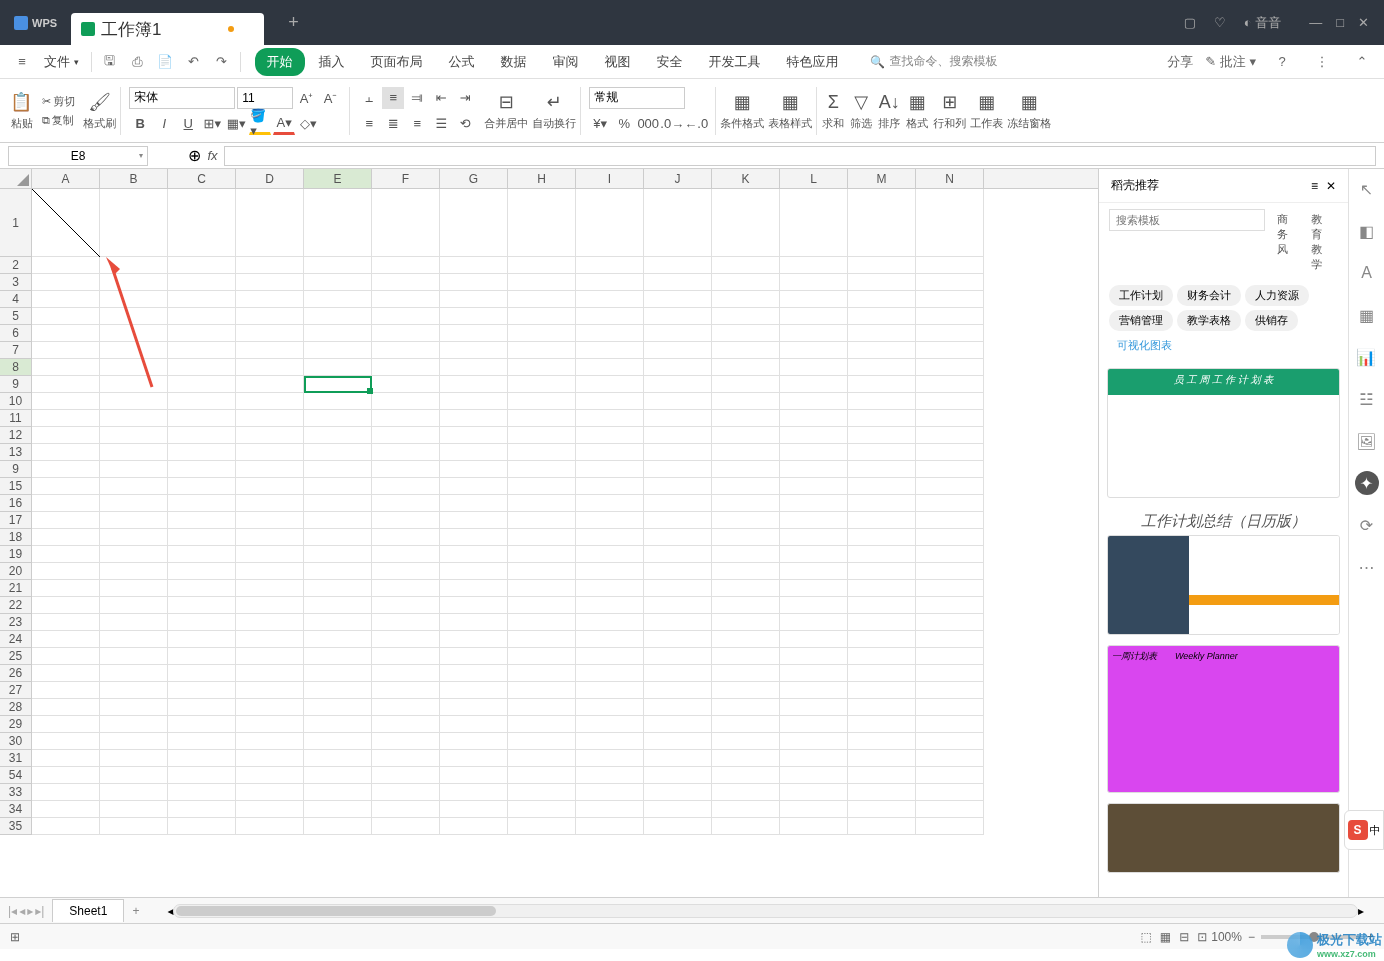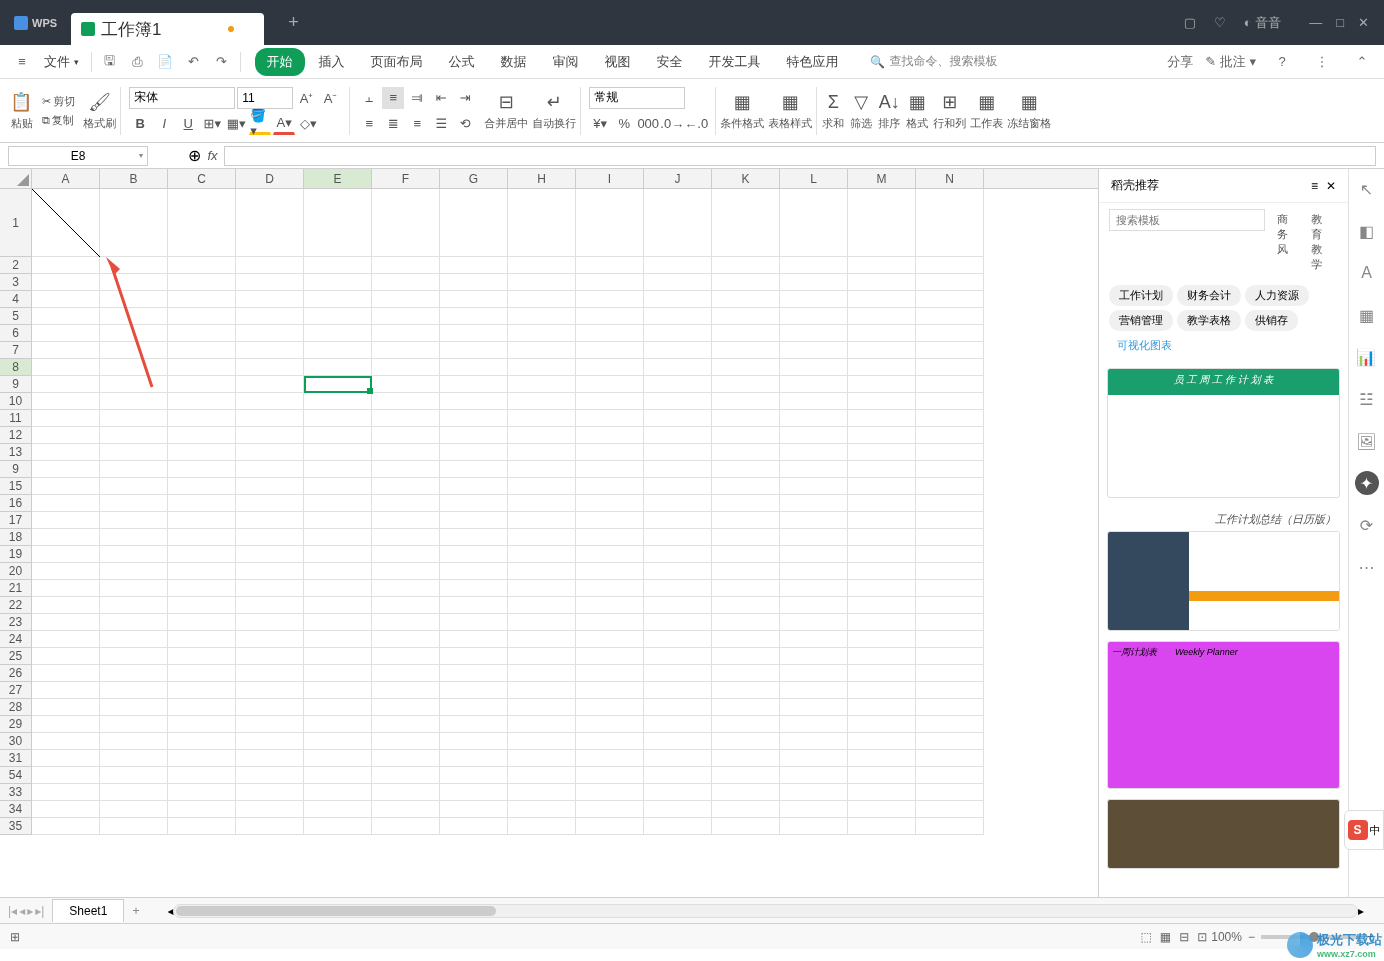--- a/index.html
+++ b/index.html
@@ -87,21 +87,21 @@
 .rp-header { padding: 8px 12px; display: flex; justify-content: space-between; align-items: center; border-bottom: 1px solid #eee; }
 .rp-title { font-size: 16px; font-weight: bold; text-align: center; padding: 10px; }
 .rp-sub { font-size: 11px; color: #888; text-align: center; padding-bottom: 8px; }
 .rp-search-row { display: flex; gap: 4px; padding: 6px 10px; }
 .rp-search { flex: 1; border: 1px solid #ddd; height: 22px; padding: 0 6px; font-size: 11px; }
 .rp-chip { padding: 3px 8px; font-size: 11px; color: #555; cursor: pointer; }
 .rp-chips { display: flex; flex-wrap: wrap; gap: 4px; padding: 4px 10px; }
 .rp-chip-box { padding: 3px 10px; background: #f0f0f0; border-radius: 10px; font-size: 11px; cursor: pointer; }
 .rp-templates { flex: 1; overflow: auto; padding: 8px; font-style: italic; }
 .rp-tpl { width: 100%; height: 130px; background: #e8f5ee; border: 1px solid #ddd; margin-bottom: 10px; border-radius: 3px; position: relative; overflow: hidden; }
-.rp-tpl-title { font-size: 11px; text-align: right; padding: 4px; color: #555; }
+.rp-tpl-title { font-size: 15px; text-align: center; padding: 4px; color: #555; }
 
 
 .icon-bar { width: 36px; background: #fff; border-left: 1px solid #e0e0e0; display: flex; flex-direction: column; align-items: center; padding-top: 8px; gap: 18px; }
 .icon-bar-btn { width: 24px; height: 24px; display: flex; align-items: center; justify-content: center; color: #888; cursor: pointer; font-size: 16px; }
 .icon-bar-btn.active { background: #555; color: #fff; border-radius: 50%; }
 
 
 .sheet-tabs { height: 26px; border-top: 1px solid #d0d0d0; display: flex; align-items: center; background: #f8f8f8; font-size: 12px; }
 .sheet-nav { display: flex; gap: 2px; padding: 0 8px; color: #aaa; }
 .sheet-tab { padding: 4px 16px; background: #fff; border: 1px solid #ccc; border-bottom: none; font-size: 12px; }

